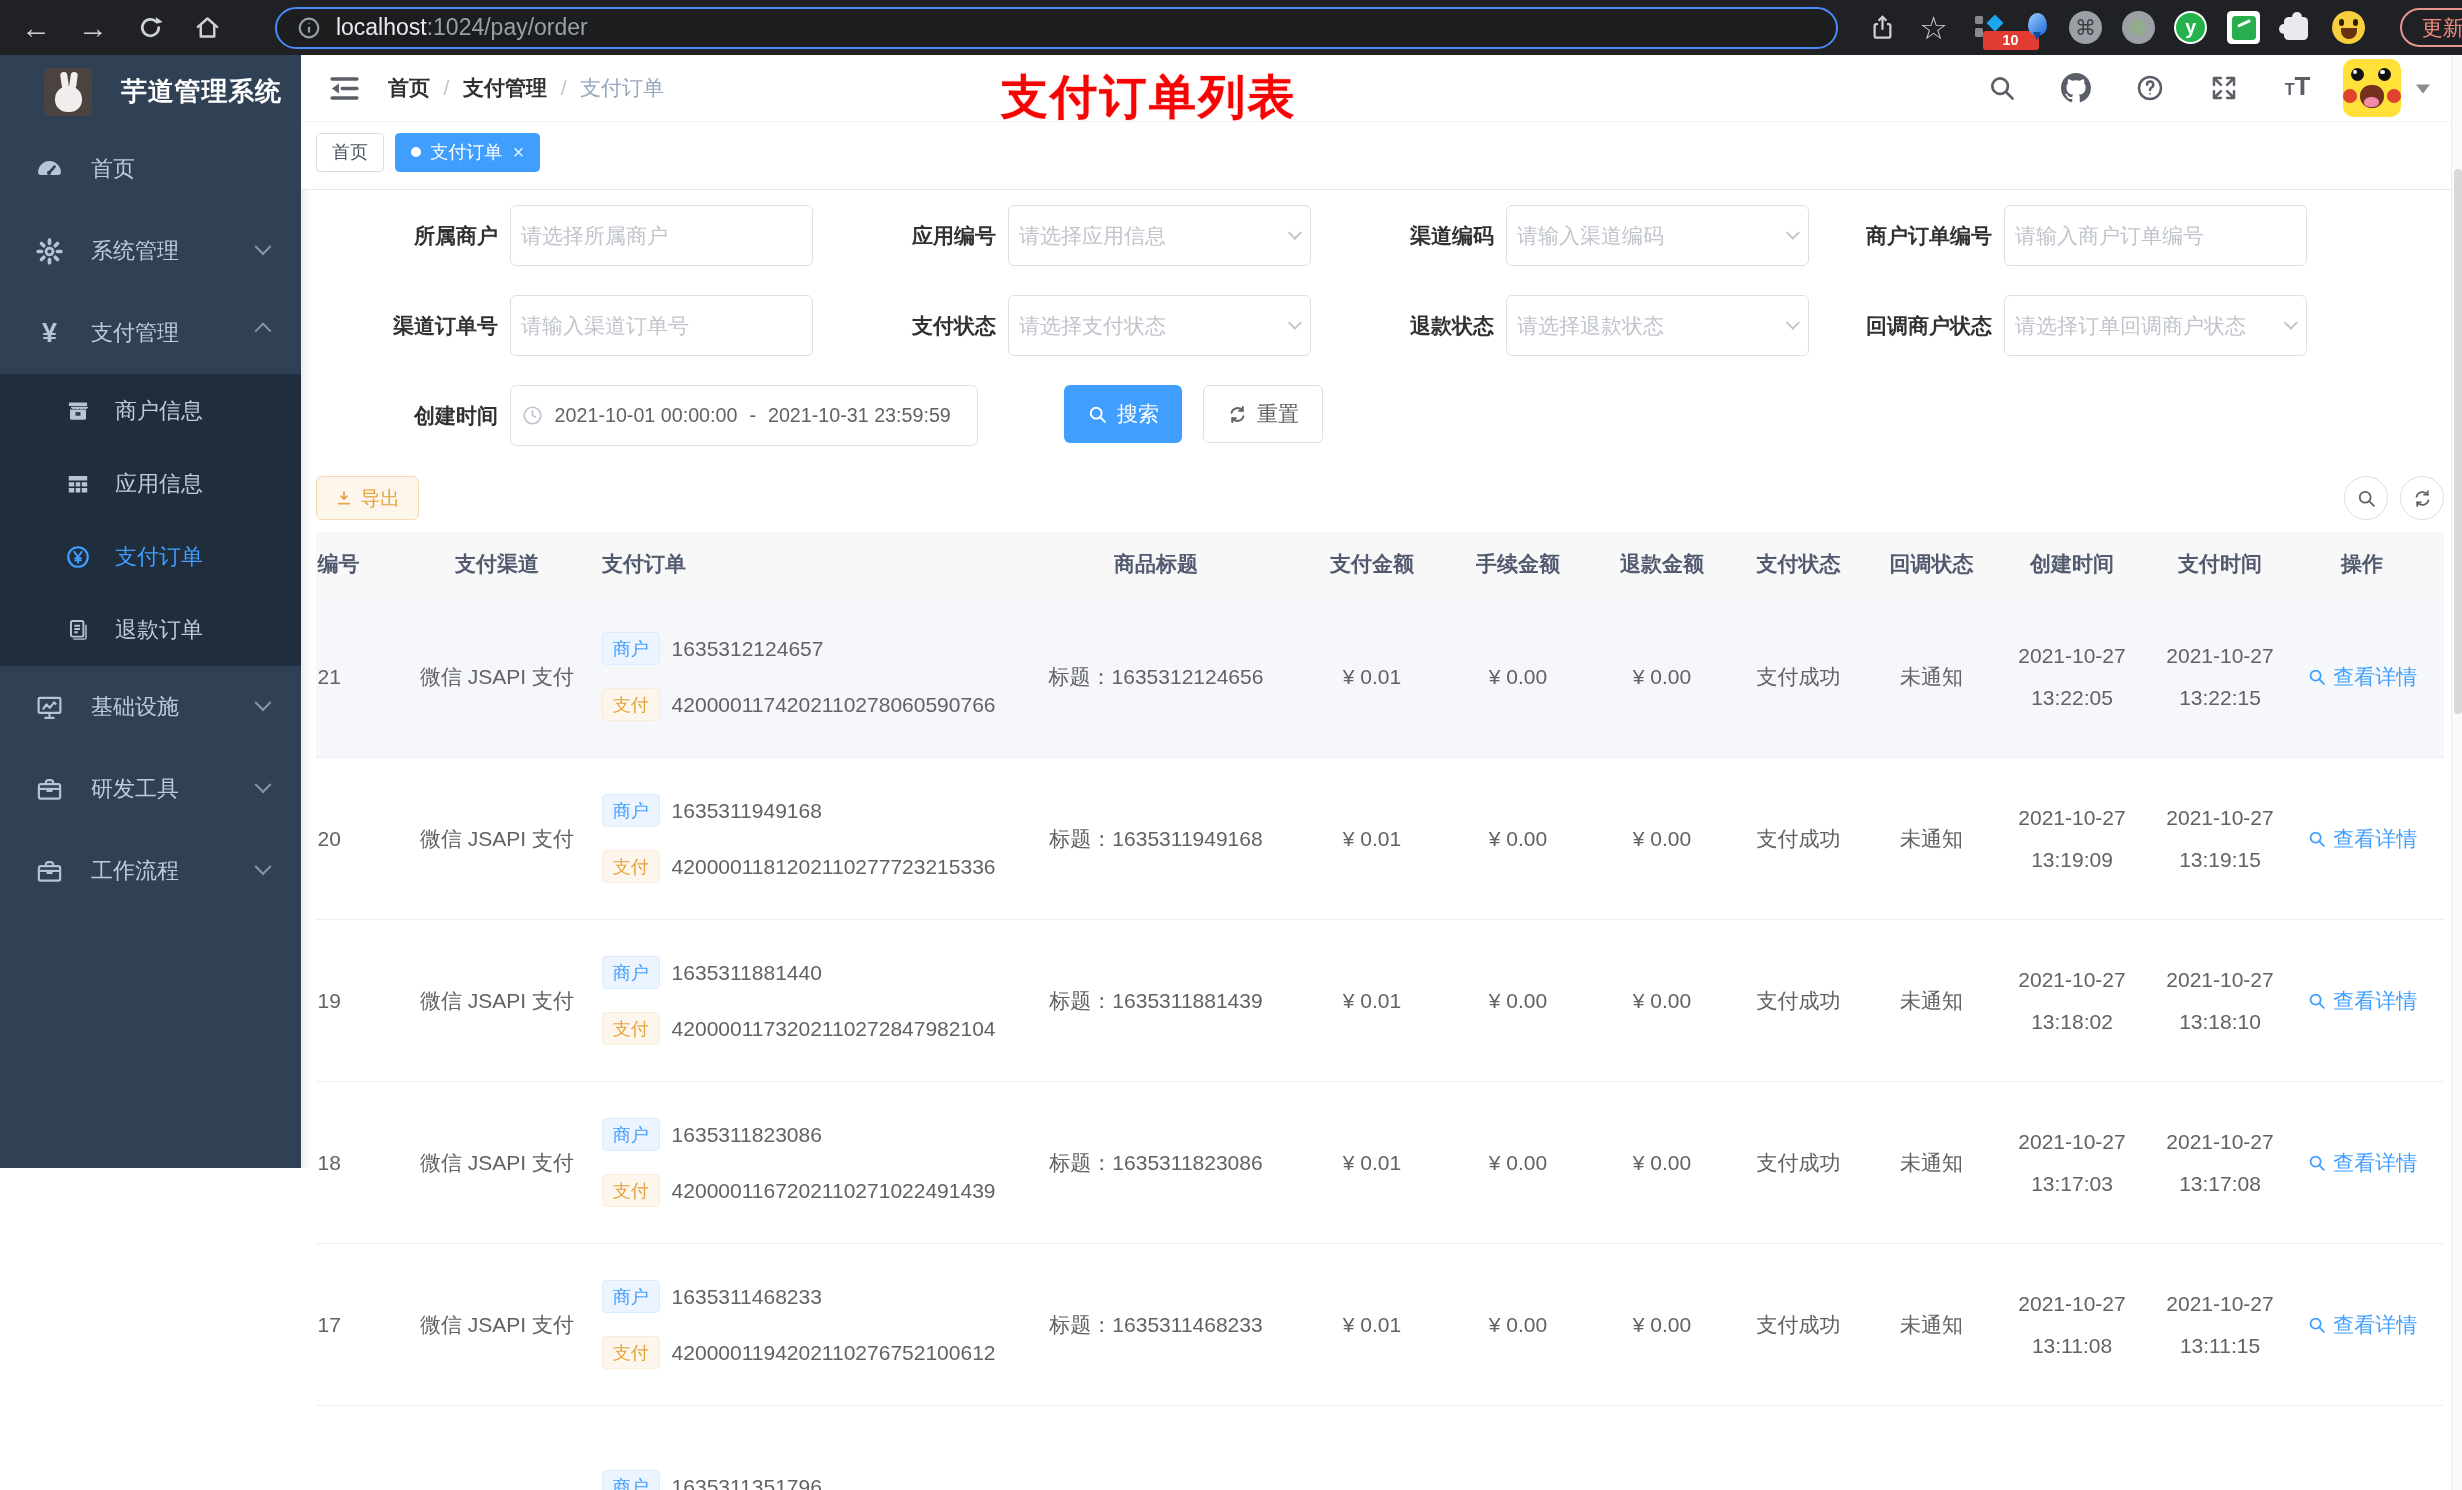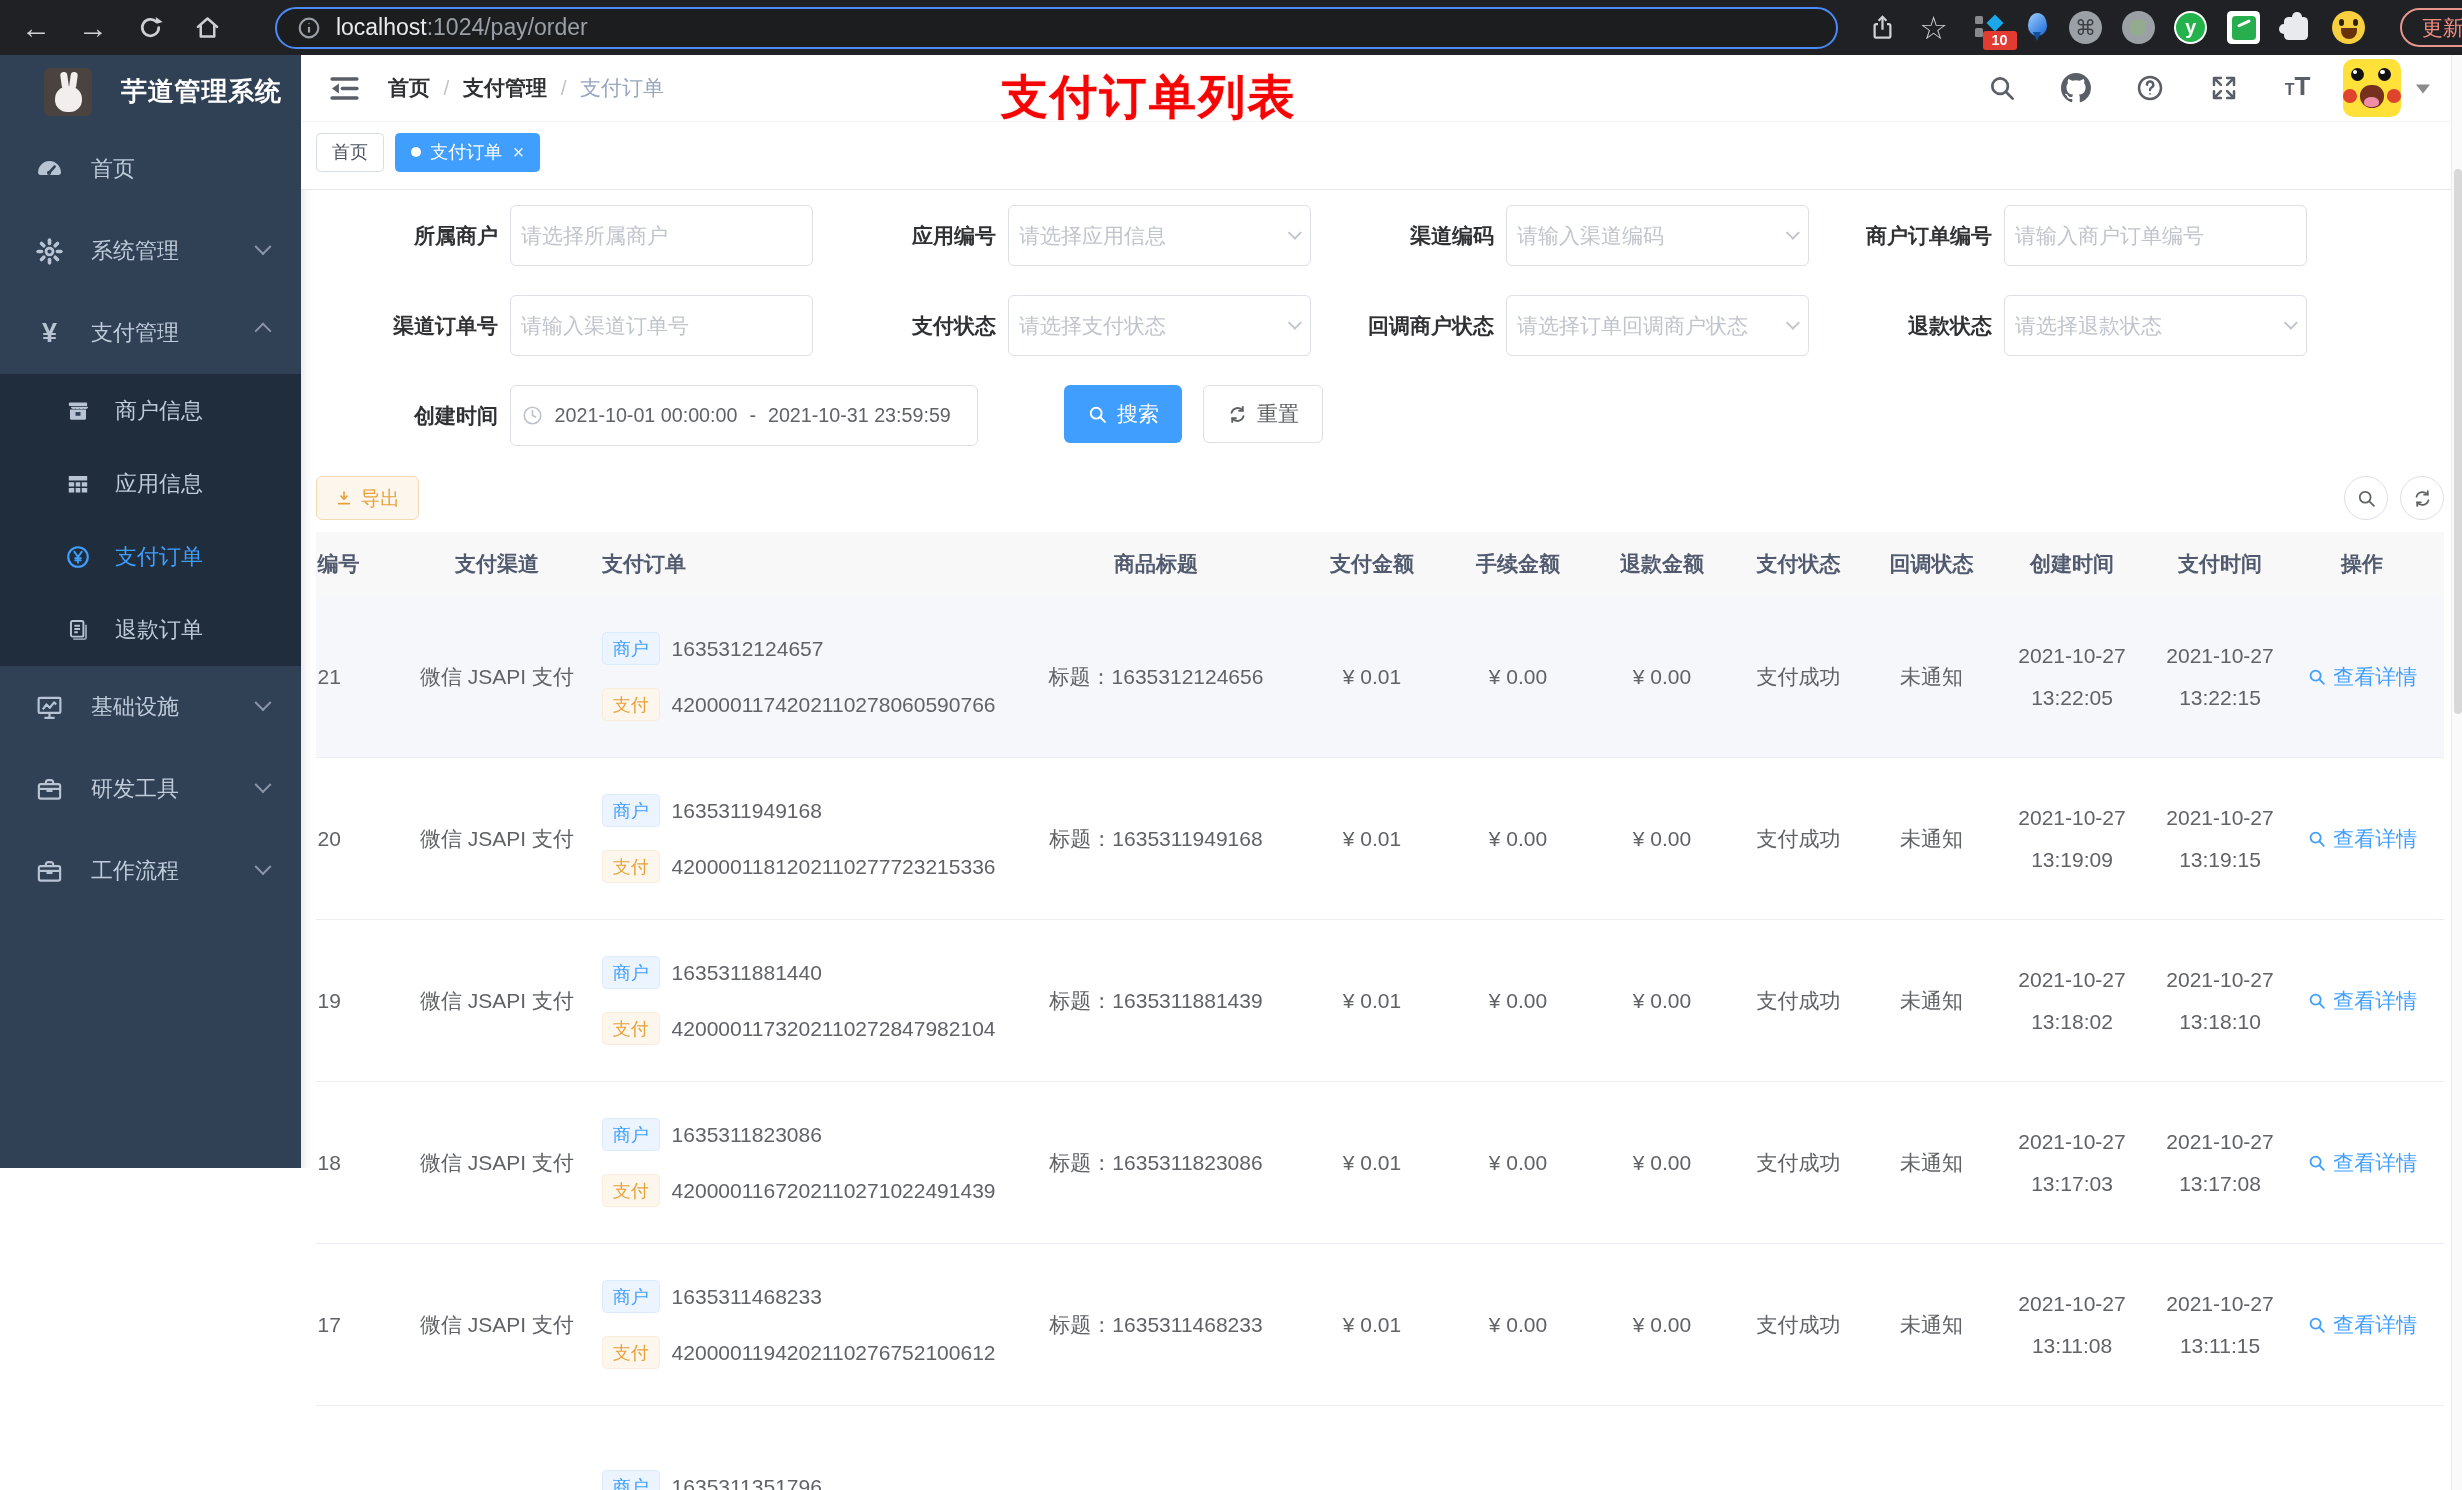--- a/index.html
+++ b/index.html
@@ -14,21 +14,21 @@
   .host{color:#e8eaed;font-size:23px}
   .path{color:#9aa0a6;font-size:23px}
   .rnav{display:flex;align-items:center;gap:23px;margin-left:19.7px;color:#cfd1d5}
   .rnav .star{font-size:32px;line-height:32px}
   .rnav svg{width:27px;height:27px}
   .exts{display:flex;align-items:center;gap:19.7px;margin:0 13.6px}
   .ext{width:33px;height:33px;position:relative;flex:none}
   .ext-sq .sq{position:absolute;left:1.5px;width:8.3px;height:8.3px;background:#87898c;border-radius:1.5px}
   .ext-sq .sq.a{top:4.5px}.ext-sq .sq.b{top:17.4px}
   .ext-sq .dia{position:absolute;left:15px;top:6px;width:12px;height:12px;background:#1aa7ec;transform:rotate(45deg)}
-  .ext-badge{position:absolute;left:9px;top:19.7px;background:#e23b32;color:#fff;font-size:14.4px;line-height:19.7px;padding:0 9px;border-radius:3px;font-weight:700}
+  .ext-badge{position:absolute;left:9px;top:19.7px;background:#e23b32;color:#fff;font-size:14.4px;line-height:19.7px;padding:0 20px;border-radius:3px;font-weight:700}
   .ext-pin{width:23px}
   .ext-pin .drop{position:absolute;left:1.5px;top:1.5px;width:19.7px;height:23px;background:linear-gradient(135deg,#9fd0ff,#1766d8);border-radius:50% 50% 50% 50%/55% 55% 45% 45%}
   .ext-pin .tip{position:absolute;left:6.8px;top:21px;border:4.5px solid transparent;border-top:9px solid #124f9c}
   .ext-circle{border-radius:50%;background:#9aa0a6;display:flex;align-items:center;justify-content:center}
   .ext-cmd{color:#3c4043;font-size:21px}
   .ext-rec .inner{width:16.7px;height:16.7px;border-radius:50%;background:#93ac8e}
   .ext-y{background:#fff}
   .ext-y .inner{width:29px;height:29px;border-radius:50%;background:#24b24c;color:#fff;font-size:19.7px;font-weight:700;display:flex;align-items:center;justify-content:center}
   .ext-chat{background:#fff;border-radius:4.5px;display:flex;align-items:center;justify-content:center}
   .ext-chat .inner{width:24px;height:24px;background:#27ae4e;border-radius:3.8px;position:relative}
@@ -421,30 +421,30 @@
             </div>
           </div>
           <div class="ffield">
             <label class="flabel">支付状态</label>
             <div class="fctrl">
               <span class="fph">请选择支付状态</span>
               <span class="selchev"></span>
             </div>
           </div>
           <div class="ffield">
+            <label class="flabel">退款状态</label>
+            <div class="fctrl">
+              <span class="fph">请选择退款状态</span>
+              <span class="selchev"></span>
+            </div>
+          </div>
+          <div class="ffield">
             <label class="flabel">回调商户状态</label>
             <div class="fctrl">
               <span class="fph">请选择订单回调商户状态</span>
-              <span class="selchev"></span>
-            </div>
-          </div>
-          <div class="ffield">
-            <label class="flabel">退款状态</label>
-            <div class="fctrl">
-              <span class="fph">请选择退款状态</span>
               <span class="selchev"></span>
             </div>
           </div>
         </div>
       <div class="frow third">
         <div class="ffield wide">
           <label class="flabel">创建时间</label>
           <div class="fctrl date">
             <svg viewBox="0 0 24 24" fill="none" stroke="currentColor" stroke-width="1.8">
                 <circle cx="12" cy="12" r="8.6"></circle>

